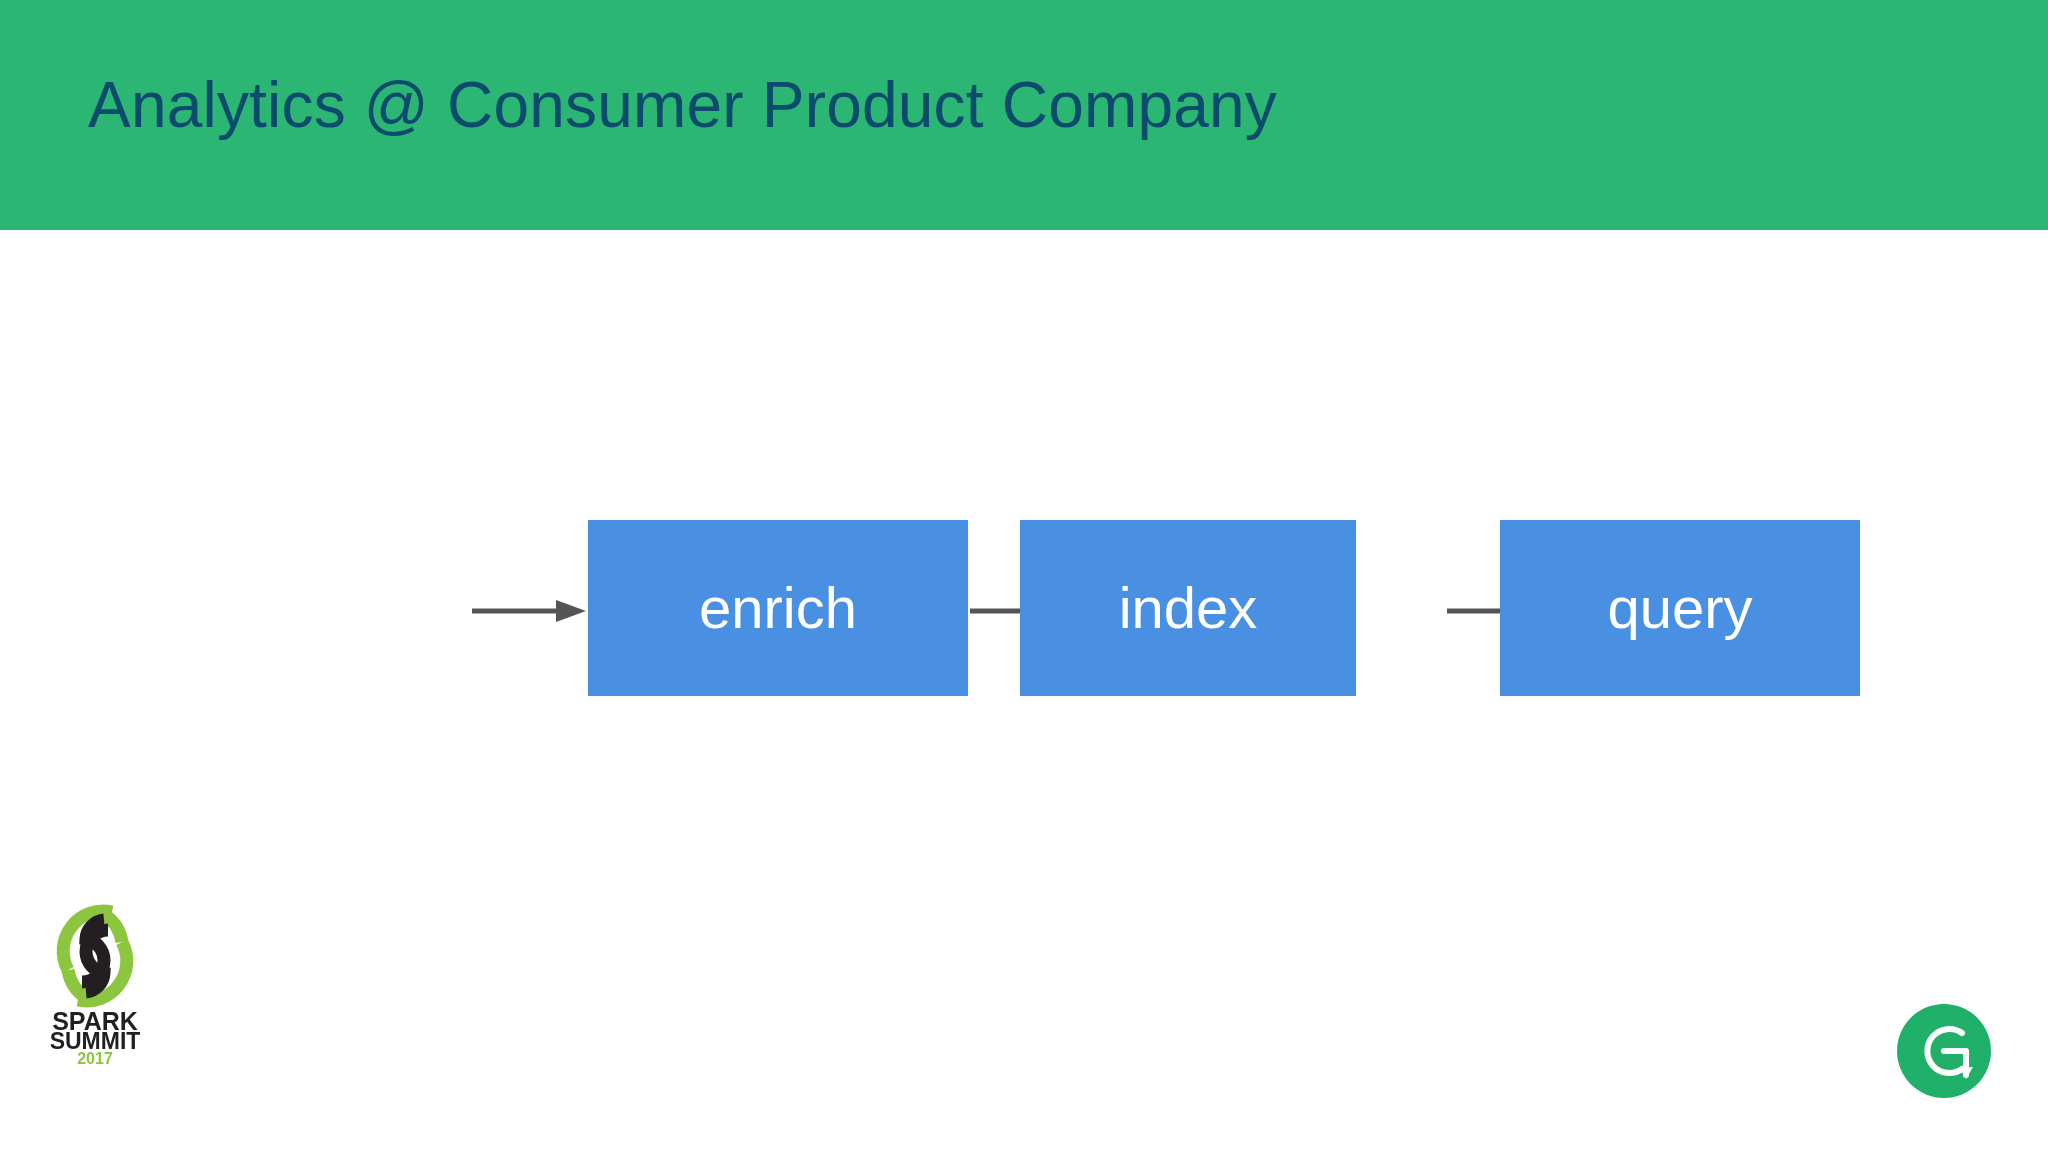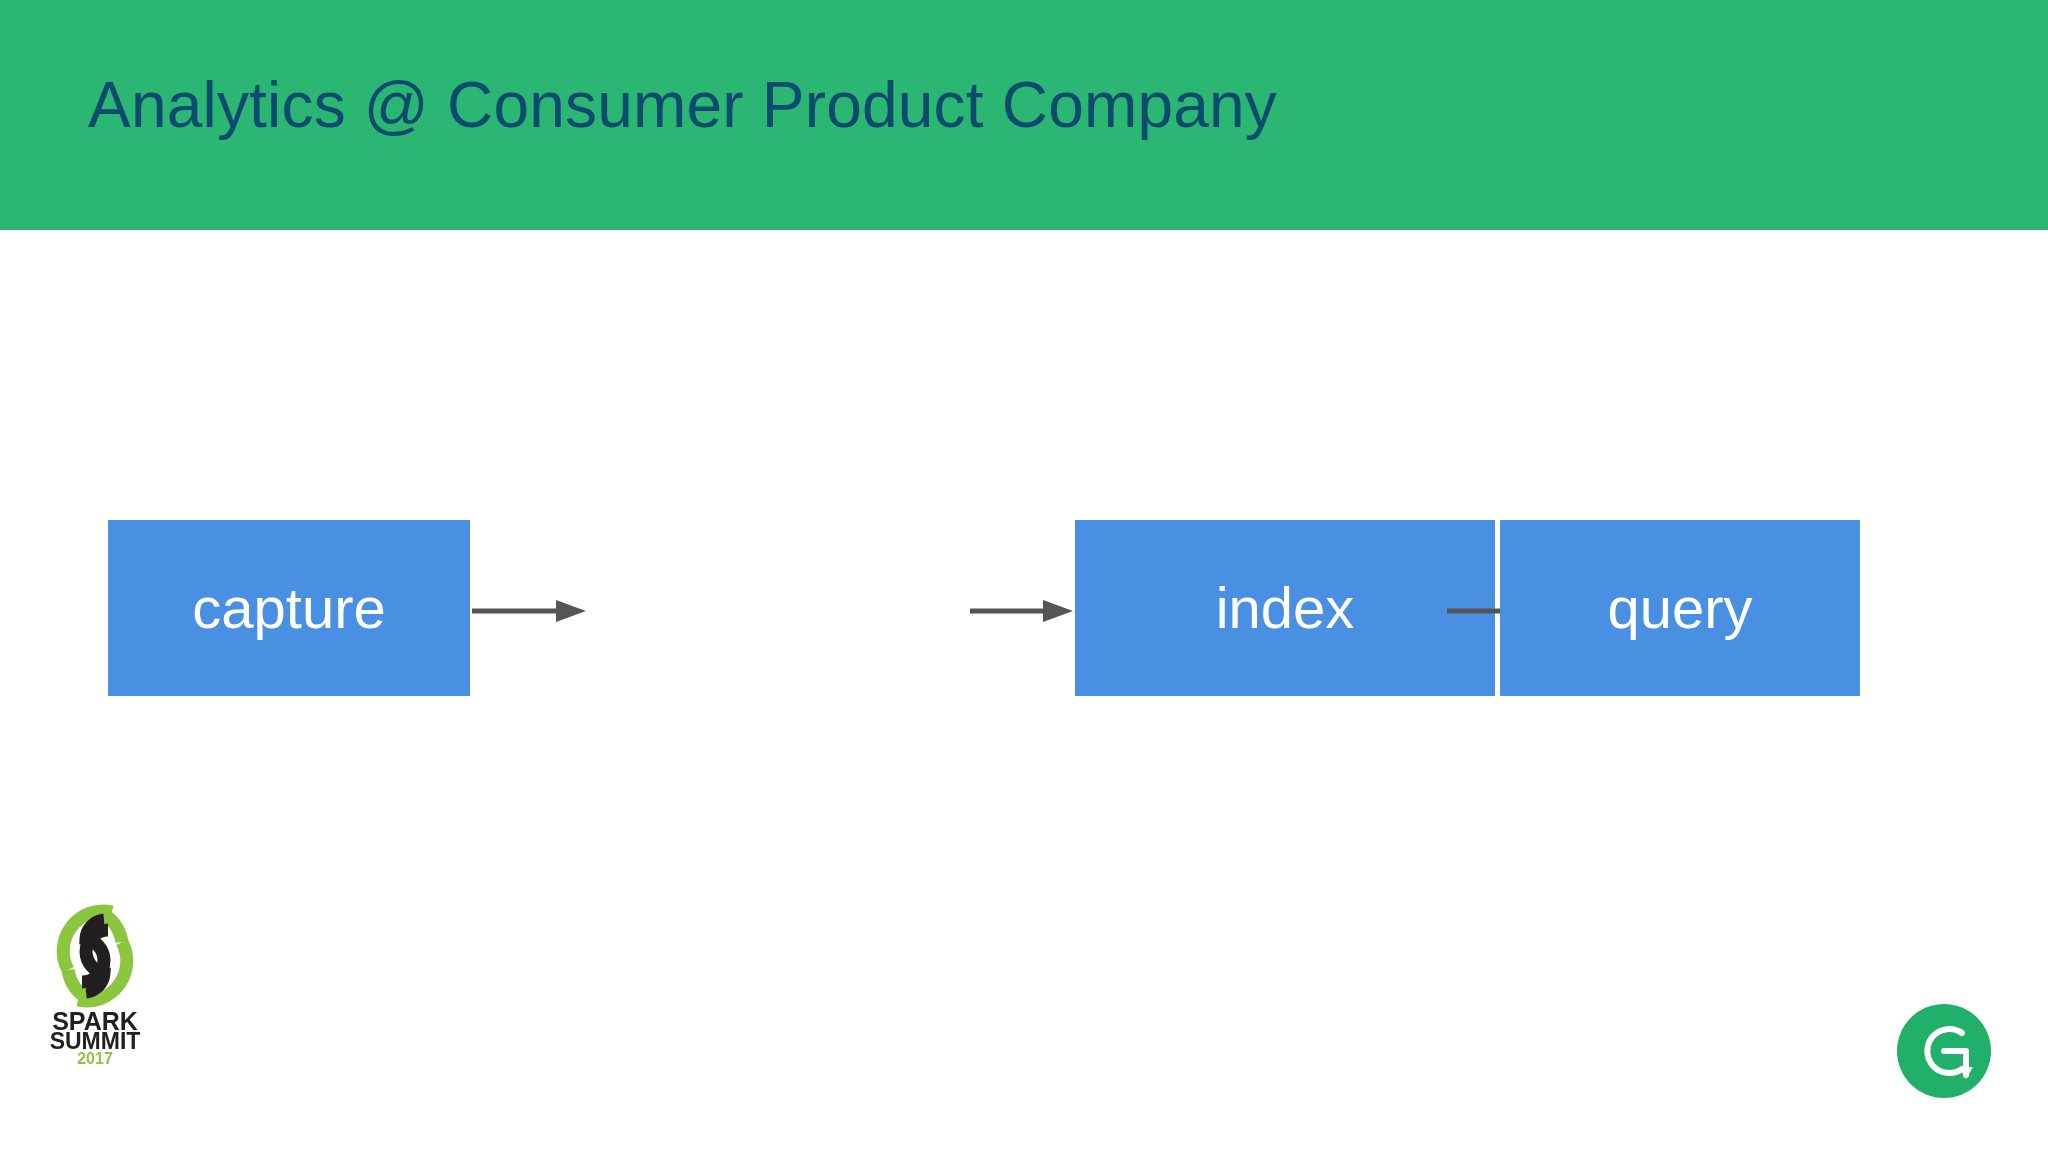--- a/index.html
+++ b/index.html
@@ -66,21 +66,21 @@
     font-size: 58px;
     line-height: 58px;
     color: #ffffff;
     font-weight: 400;
     white-space: nowrap;
   }
 
   
   .box-0 { left: 108px;  top: 520px; width: 362px; height: 176px; }
   .box-1 { left: 588px;  top: 520px; width: 380px; height: 176px; }
-  .box-2 { left: 1075px; top: 520px; width: 420px; height: 176px; }
+  .box-2 { left: 1020px; top: 520px; width: 336px; height: 176px; }
   .box-3 { left: 1500px; top: 520px; width: 360px; height: 176px; }
 
   
   .flow-arrow {
     position: absolute;
     top: 598px;
     height: 26px;
   }
   .arrow-0 { left: 472px;  width: 114px; }
   .arrow-1 { left: 970px;  width: 103px; }
@@ -111,31 +111,31 @@
 <body>
 
 <div id="slide">
 
   <div class="title-banner">
     <div class="title-text">Analytics @ Consumer Product Company</div>
   </div>
 
   <div class="flow">
 
-    <div class="flow-box box-0">
-      <span class="flow-box-label">capture</span>
-    </div>
 
     <div class="flow-arrow arrow-0">
       <svg width="114" height="26" viewBox="0 0 114 26" xmlns="http://www.w3.org/2000/svg">
         <line x1="0" y1="13" x2="88" y2="13" stroke="#555555" stroke-width="5"></line>
         <polygon points="84,2 114,13 84,24" fill="#555555"></polygon>
       </svg>
     </div>
 
+    <div class="flow-box box-1">
+      <span class="flow-box-label">enrich</span>
+    </div>
 
     <div class="flow-arrow arrow-1">
       <svg width="103" height="26" viewBox="0 0 103 26" xmlns="http://www.w3.org/2000/svg">
         <line x1="0" y1="13" x2="77" y2="13" stroke="#555555" stroke-width="5"></line>
         <polygon points="73,2 103,13 73,24" fill="#555555"></polygon>
       </svg>
     </div>
 
     <div class="flow-box box-2">
       <span class="flow-box-label">index</span>

